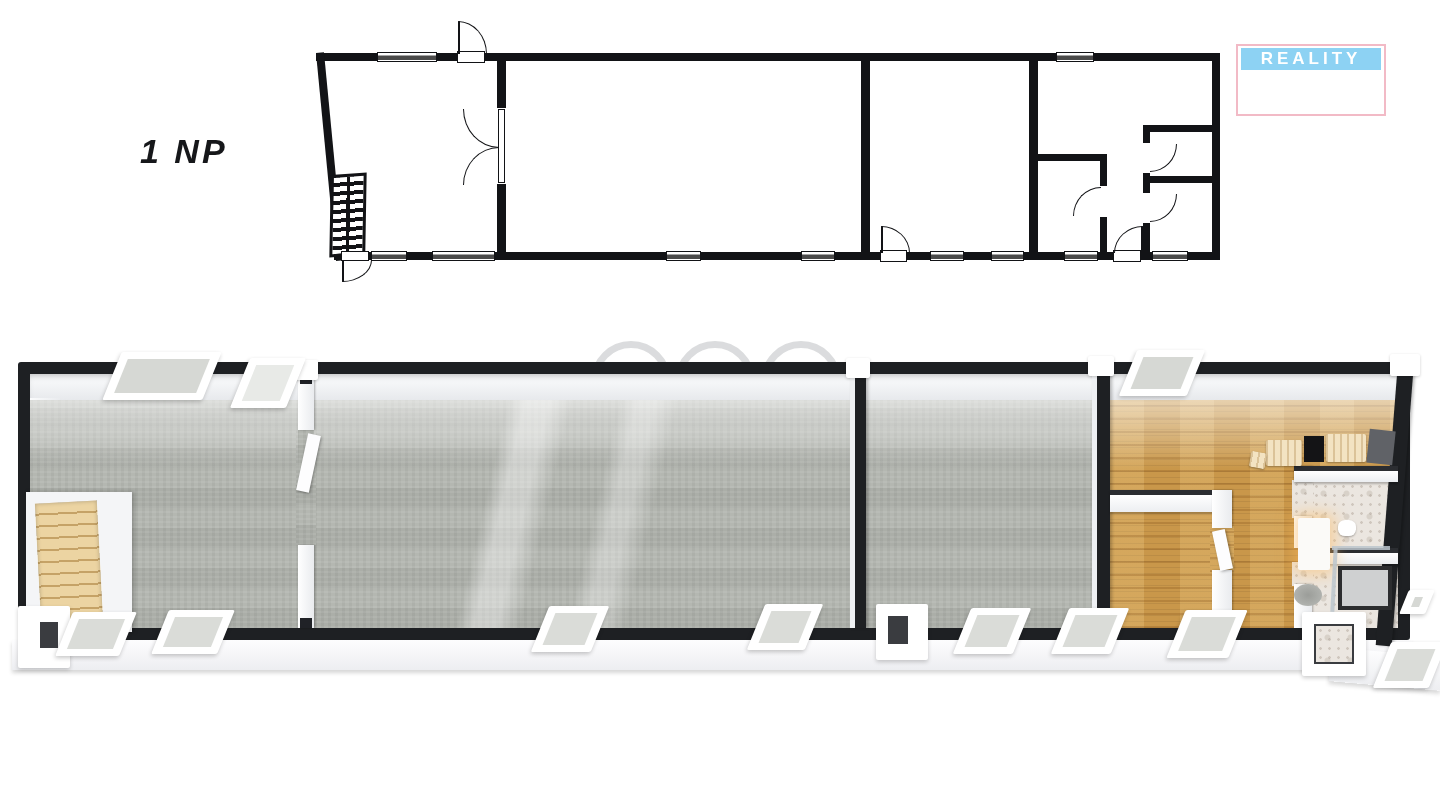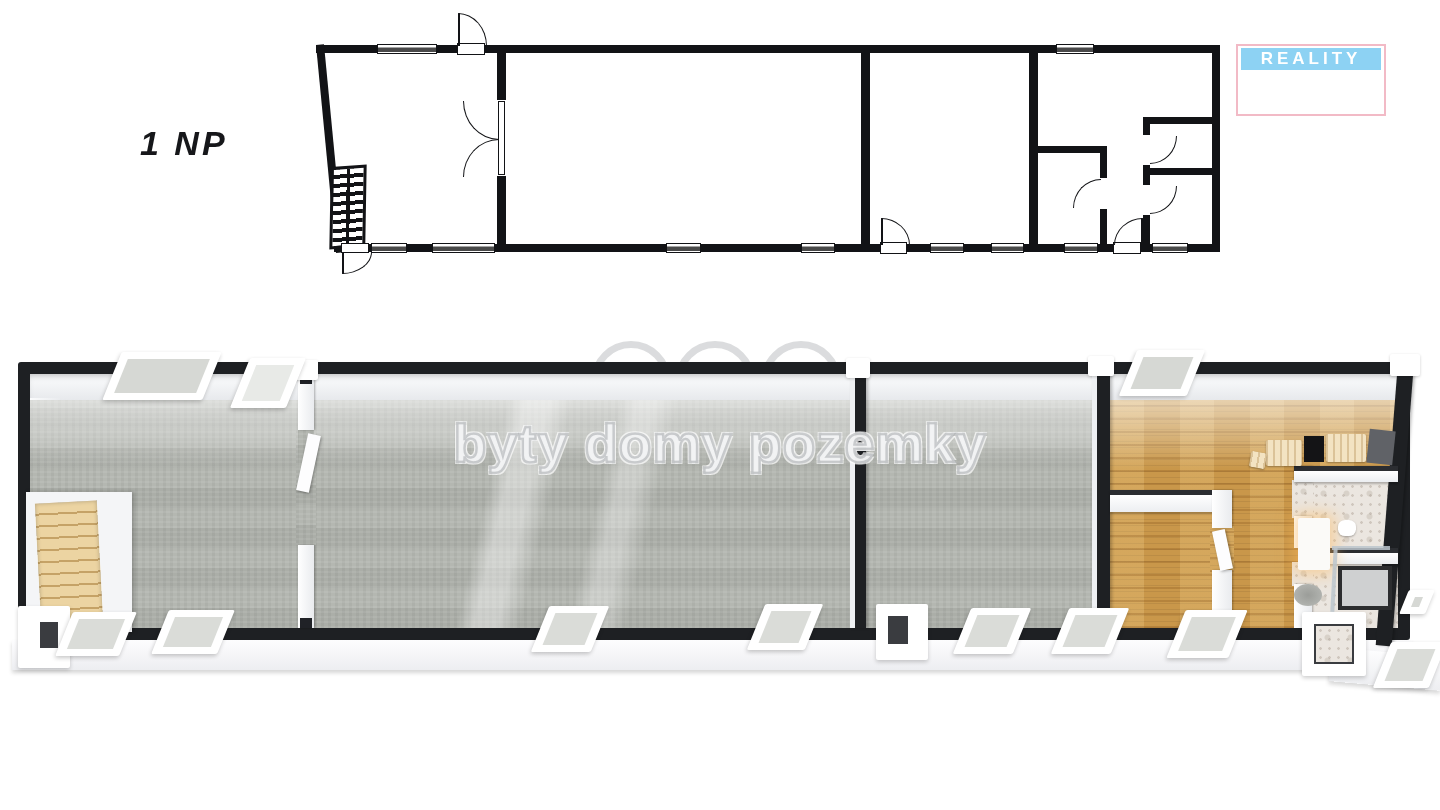--- a/index.html
+++ b/index.html
@@ -83,21 +83,21 @@
         font-size:54px;font-weight:bold;letter-spacing:1px;color:rgba(226,228,230,.45);
         -webkit-text-stroke:2.5px rgba(172,175,178,.6);
         text-shadow:-2px -2px 0 rgba(255,255,255,.7),2px -2px 0 rgba(255,255,255,.7),
                     -2px 2px 0 rgba(255,255,255,.7),2px 2px 0 rgba(255,255,255,.7);}
 </style>
 </head>
 <body>
 
 <div id="canvas">
 
-  <div class="abs" style="left:0;top:0;width:1440px;height:300px;">
+  <div class="abs" style="left:0;top:8px;width:1440px;height:300px;">
     <div class="floor-label">1 NP</div>
 
     <div class="w2" style="left:316px;top:45px;width:904px;height:8px;"></div>
     <div class="w2" style="left:1212px;top:45px;width:8px;height:207px;"></div>
     <div class="w2" style="left:334px;top:244px;width:886px;height:8px;"></div>
     <div class="w2" style="left:316px;top:45px;width:8px;height:209px;transform:rotate(-5.5deg);transform-origin:top left;"></div>
 
     <div class="w2" style="left:497px;top:53px;width:9px;height:191px;"></div>
     <div class="w2" style="left:861px;top:53px;width:9px;height:191px;"></div>
     <div class="w2" style="left:1029px;top:53px;width:9px;height:191px;"></div>
@@ -275,16 +275,15 @@
           <path d="M16 36 q12 10 24 0"></path>
       </svg>
     </div>
     <div class="wm-circle" style="left:761px;top:11px;">
       <svg width="56" height="56" viewBox="0 0 56 56" fill="none" stroke="var(--wm)" stroke-width="6">
         <path d="M14 13 q14 9 28 0"></path>
           <path d="M14 24 q14 9 28 0"></path>
           <path d="M16 35 l12 9 12 -9"></path>
       </svg>
     </div>
-    <div class="wm-text" style="top:82px;">byty domy pozemky</div>
   </div>
 
 </div>
 
 </body></html>

